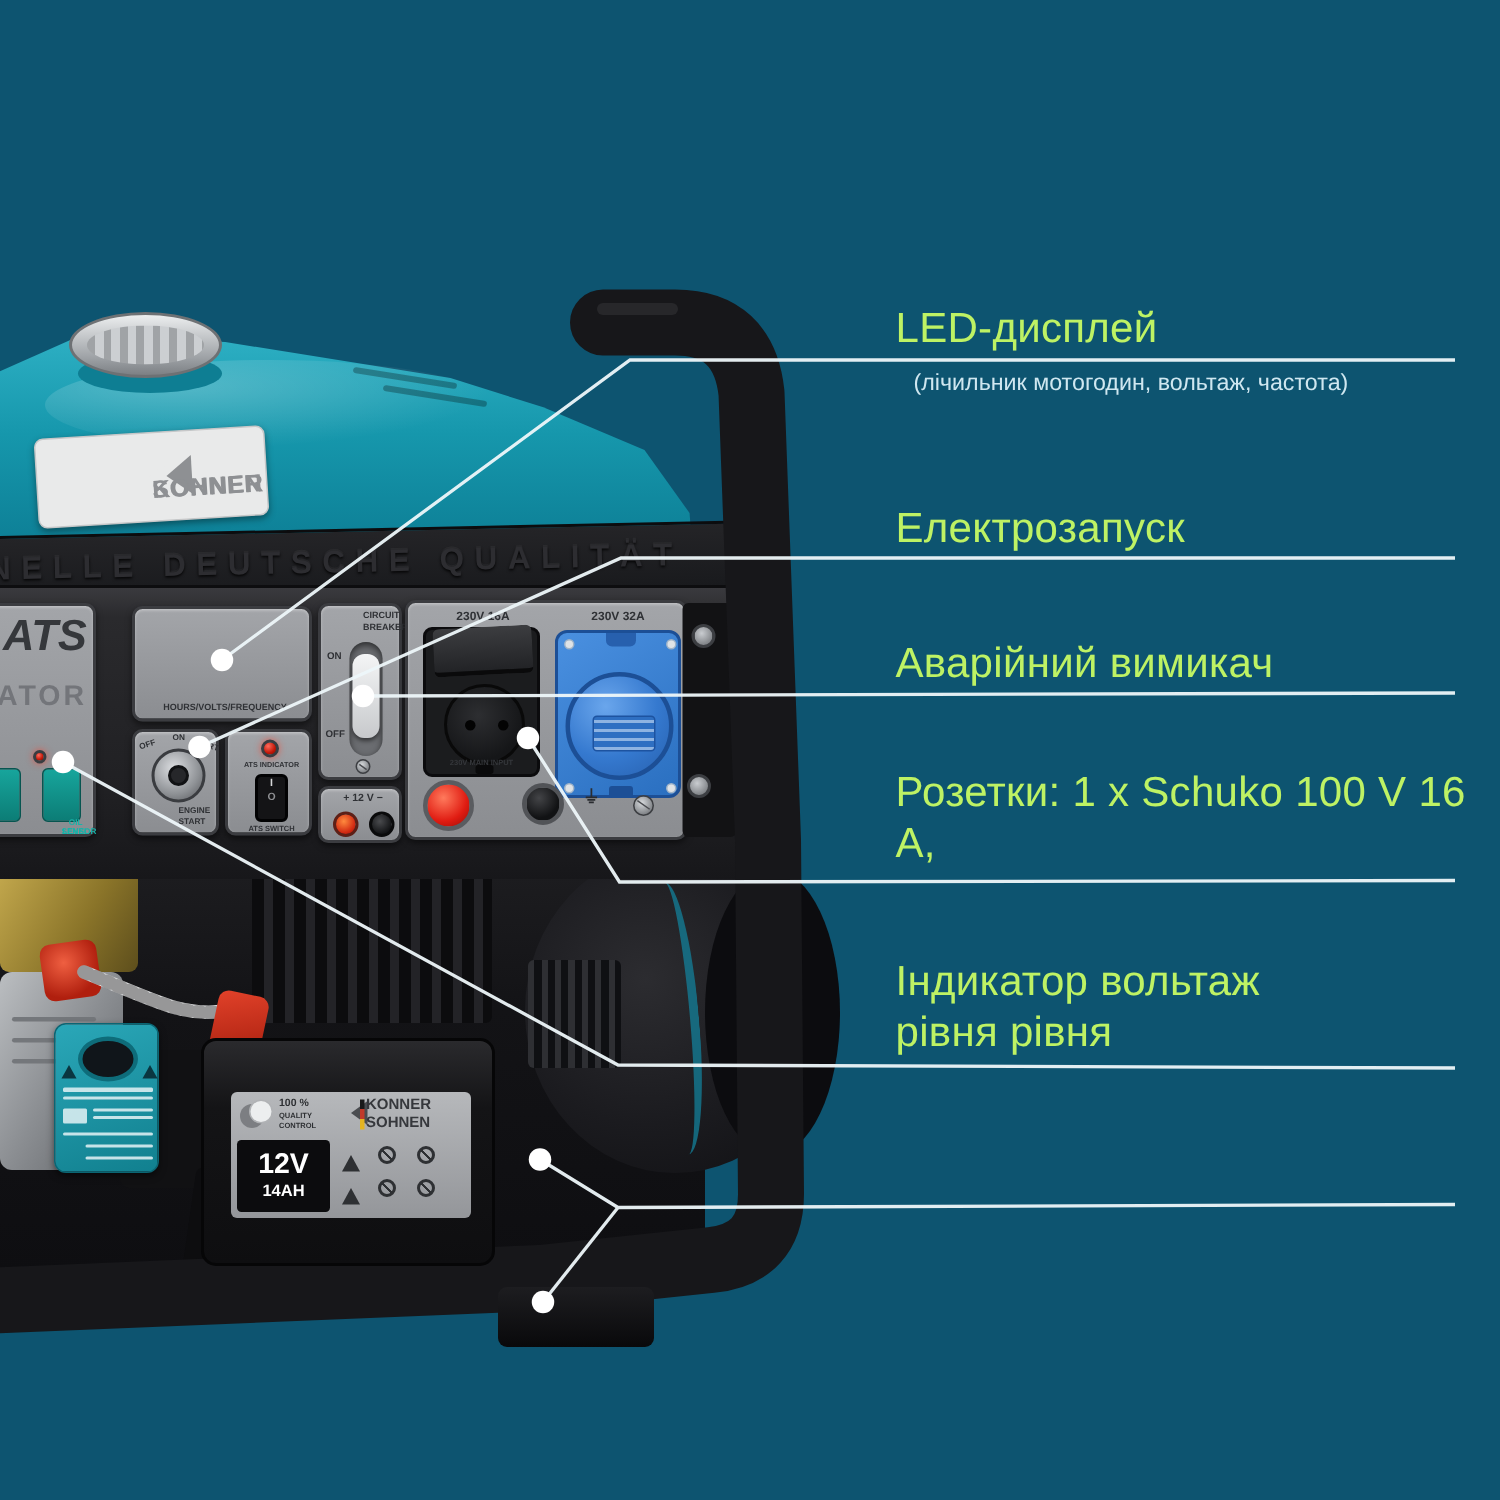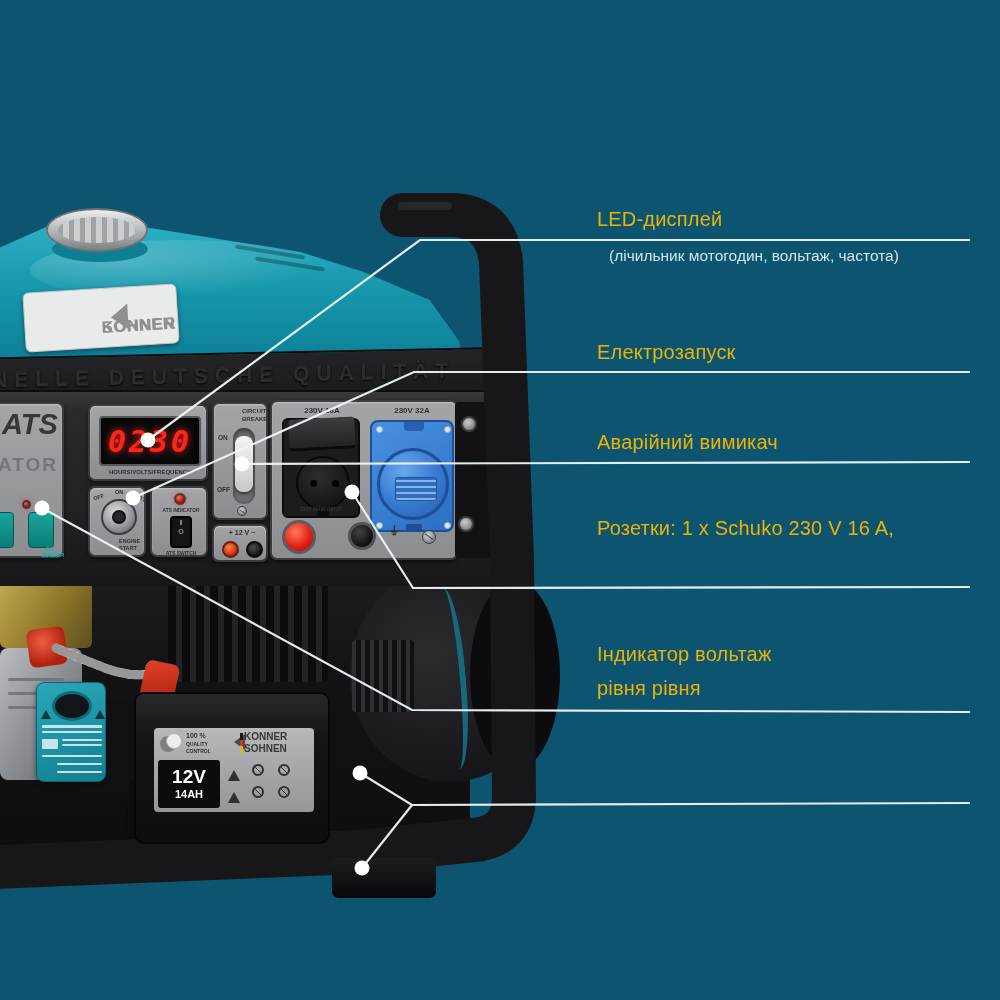--- a/index.html
+++ b/index.html
@@ -1,21 +1,21 @@
 <!DOCTYPE html>
 <html><head>
 <meta charset="utf-8">
 <style>
   html,body{margin:0;padding:0;background:#0d5470;}
   #stage{position:relative;width:1000px;height:1000px;background:#0d5470;overflow:hidden;
          font-family:"Liberation Sans",sans-serif;}
   #stage *{position:absolute;box-sizing:border-box;}
 
   
-  .callout-label{left:597px;width:395px;font-size:20px;line-height:34px;color:#eab308;
+  .callout-label{left:597px;width:395px;font-size:28px;line-height:34px;color:#bef264;
                  letter-spacing:.2px;font-weight:400;}
   .callout-caption{left:597px;width:395px;font-size:15.5px;color:#cfe7f0;font-weight:400;}
 
   
   .tank{left:0;top:222px;width:462px;height:150px;
         background:linear-gradient(180deg,#2eb0c4 0%,#1697ac 45%,#0c7c93 100%);
         clip-path:polygon(0% 17%,11.7% 1%,32.5% 4%,65% 20%,78.4% 33%,93% 52%,99.5% 80%,100% 100%,0% 100%);}
   .tank-shine{left:30px;top:240px;width:300px;height:60px;background:radial-gradient(ellipse at 30% 30%,rgba(255,255,255,.22),rgba(255,255,255,0) 70%);border-radius:50%;}
   .tank-groove{width:70px;height:4px;background:rgba(0,0,0,.28);border-radius:2px;transform:rotate(9deg);}
   .cap-pedestal{left:52px;top:236px;width:96px;height:26px;border-radius:50%;background:#0e7econtent90;background:#0e7e93;}
@@ -195,23 +195,20 @@
       <div class="chip" style="left:40px;top:108px;width:26px;height:36px;"></div>
       <div class="led" style="left:34px;top:96px;width:9px;height:9px;"></div>
       <div style="left:34px;top:142px;width:38px;font-size:5.5px;font-weight:700;color:#17b3a9;text-align:center;line-height:6px;">
         <span>OIL LEVEL</span>
           <br>
         <span>SENSOR</span>
       </div>
     </div>
 
     <div class="sub" style="left:88px;top:404px;width:120px;height:77px;">
-      <div class="led-bezel" style="left:9px;top:10px;width:102px;height:50px;">
-        <span class="led-digits">0230</span>
-      </div>
       <div class="tinytext" style="left:0;top:63px;width:120px;font-size:6px;">HOURS/VOLTS/FREQUENCY</div>
     </div>
 
     <div class="sub" style="left:88px;top:486px;width:58px;height:71px;">
       <div class="tinytext" style="left:3px;top:6px;font-size:5.5px;transform:rotate(-18deg);">OFF</div>
       <div class="tinytext" style="left:25px;top:1px;font-size:5.5px;">ON</div>
       <div class="tinytext" style="left:38px;top:6px;font-size:5.5px;transform:rotate(18deg);">START</div>
       <div class="keyring" style="left:11px;top:11px;width:36px;height:36px;">
         <div class="keyslot" style="left:9px;top:9px;width:14px;height:14px;"></div>
       </div>
@@ -347,21 +344,21 @@
   </svg>
 
   <div class="callout-label" style="top:202px;">LED-дисплей</div>
   <div class="callout-caption" style="top:247px;margin-left:12px;">(лічильник мотогодин, вольтаж, частота)</div>
 
   <div class="callout-label" style="top:335px;">Електрозапуск</div>
 
   <div class="callout-label" style="top:425px;">Аварійний вимикач</div>
 
   <div class="callout-label" style="top:511px;">
-    <span style="position:static;display:block;">Розетки: 1 x Schuko 230 V 16 A,</span>
+    <span style="position:static;display:block;">Розетки: 1 x Schuko 100 V 16 A,</span>
   </div>
 
   <div class="callout-label" style="top:637px;">
     <span style="position:static;display:block;">Індикатор вольтаж</span>
     <span style="position:static;display:block;">рівня рівня</span>
   </div>
 
 </div>
 
 </body></html>

